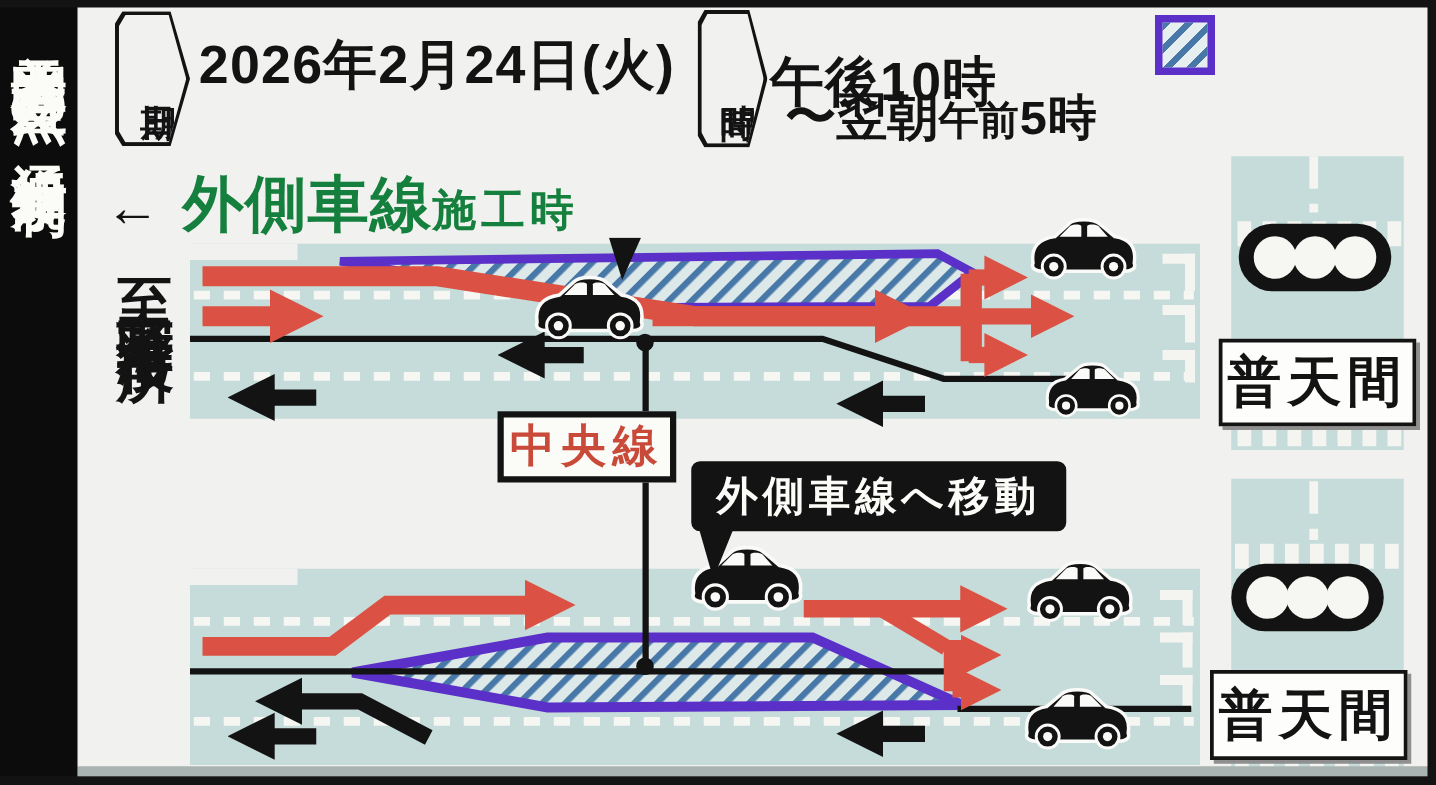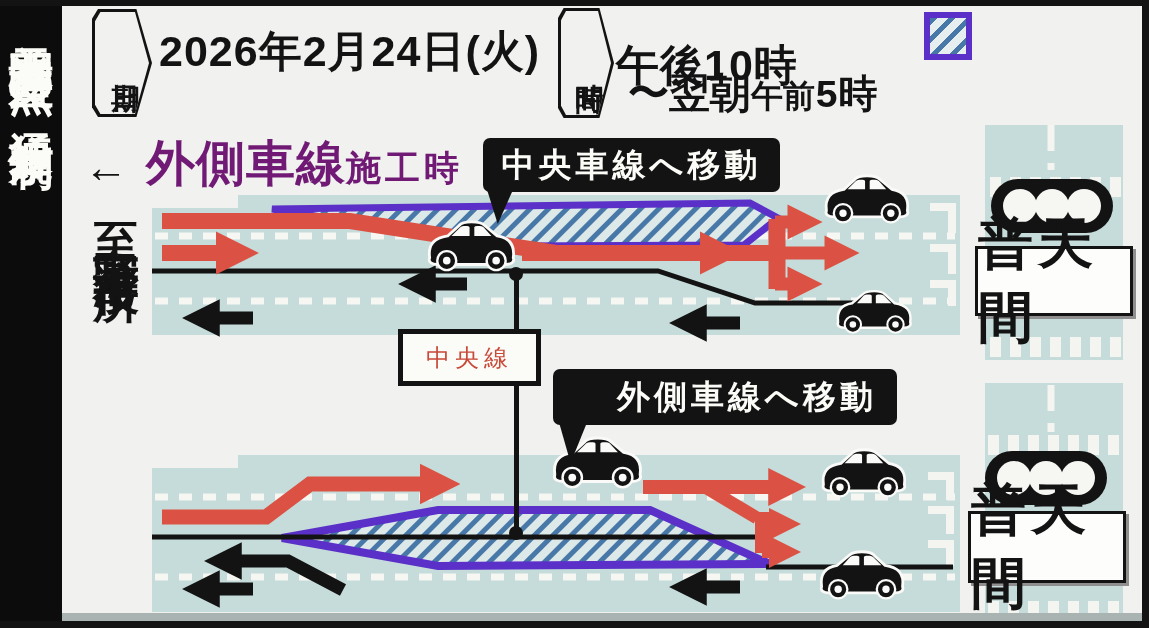--- a/index.html
+++ b/index.html
@@ -38,39 +38,39 @@
     border:6px solid #5b30c8;
     background:repeating-linear-gradient(135deg,#4878a8 0 5px,#e7eef0 5px 13px);
   }
   #legend-label{ left:982px; top:13px; font-size:38px; font-weight:600; letter-spacing:1px; z-index:3;}
   
   #left-arrow{ left:84px; top:142px; font-size:44px; z-index:3;}
   #left-note{ left:86px; top:186px; z-index:3; writing-mode:vertical-rl; text-orientation:upright;
     font-size:46px; font-weight:600; letter-spacing:6px;}
   #left-note .gap{ display:inline-block; height:18px; }
   
-  .seclabel{ z-index:3; color:#701a75; font-weight:700; white-space:nowrap;}
+  .seclabel{ z-index:3; color:#15803d; font-weight:700; white-space:nowrap;}
   .seclabel .main{ font-size:49px; letter-spacing:1px;}
   .seclabel .suffix{ font-size:35px; letter-spacing:4px;}
   
   .balloon{ z-index:3; background:#131313; color:#fbfbf8; border-radius:7px;
     display:flex; align-items:center; justify-content:center;
     font-size:33px; font-weight:600; letter-spacing:4px; white-space:nowrap;}
   .balloon-tail{ z-index:3; background:#131313;
     clip-path:polygon(4% 0%, 96% 0%, 42% 100%);}
   
   #center-box{ left:398px; top:329px; width:133px; height:47px; z-index:3;
     background:#fbfbf8; border:5px solid #131313;
     display:flex; align-items:center; justify-content:center;
-    font-size:24px; font-weight:400; letter-spacing:5px; color:#c94a38;}
+    font-size:36px; font-weight:700; letter-spacing:5px; color:#c94a38;}
   
   .sign{ z-index:3; background:#fdfdfb; border:3px solid #131313;
     box-shadow:3px 3px 0 #8f8f8f;
     display:flex; align-items:center; justify-content:center;
-    font-size:55px; font-weight:600; letter-spacing:5px;}
+    font-size:43px; font-weight:600; letter-spacing:5px;margin-top:25px;}
   svg{ position:absolute; left:0; top:0; z-index:1;}
 </style>
 </head>
 <body>
 
 <div id="stage">
 
   <svg width="1149" height="628" viewBox="0 0 1149 628">
     <defs>
       <pattern id="hatch" width="13" height="13" patternUnits="userSpaceOnUse" patternTransform="rotate(-45)">
@@ -214,27 +214,26 @@
 
   <div id="left-arrow" class="abs">←</div>
   <div id="left-note" class="abs">
     <span>至</span><span class="gap"></span><span>宜野湾市役所</span>
   </div>
 
   <div class="abs seclabel" style="left:146px; top:131px;">
     <span class="main">外側車線</span><span class="suffix">施工時</span>
   </div>
 
-  <div class="abs balloon" style="left:483px; top:138px; width:297px; height:54px;">中央車線へ移動</div>
   <div class="abs balloon-tail" style="left:486px; top:190px; width:28px; height:34px;"></div>
 
   <div id="center-box" class="abs">中央線</div>
 
 
-  <div class="abs balloon" style="left:553px; top:369px; width:300px; height:56px;padding-left:44px;">外側車線へ移動</div>
+  <div class="abs balloon" style="left:553px; top:369px; width:300px; height:56px;">外側車線へ移動</div>
   <div class="abs balloon-tail" style="left:558px; top:423px; width:30px; height:40px;"></div>
 
   <div class="abs sign" style="left:975px; top:246px; width:152px; height:64px;">普天間</div>
   <div class="abs sign" style="left:968px; top:511px; width:152px; height:66px;">普天間</div>
 
   <div class="abs frame" style="left:0; top:0; width:1149px; height:6px;"></div>
   <div class="abs frame" style="left:0; top:621px; width:1149px; height:7px;"></div>
   <div class="abs frame" style="left:1142px; top:0; width:7px; height:628px;"></div>
 
 </div>

